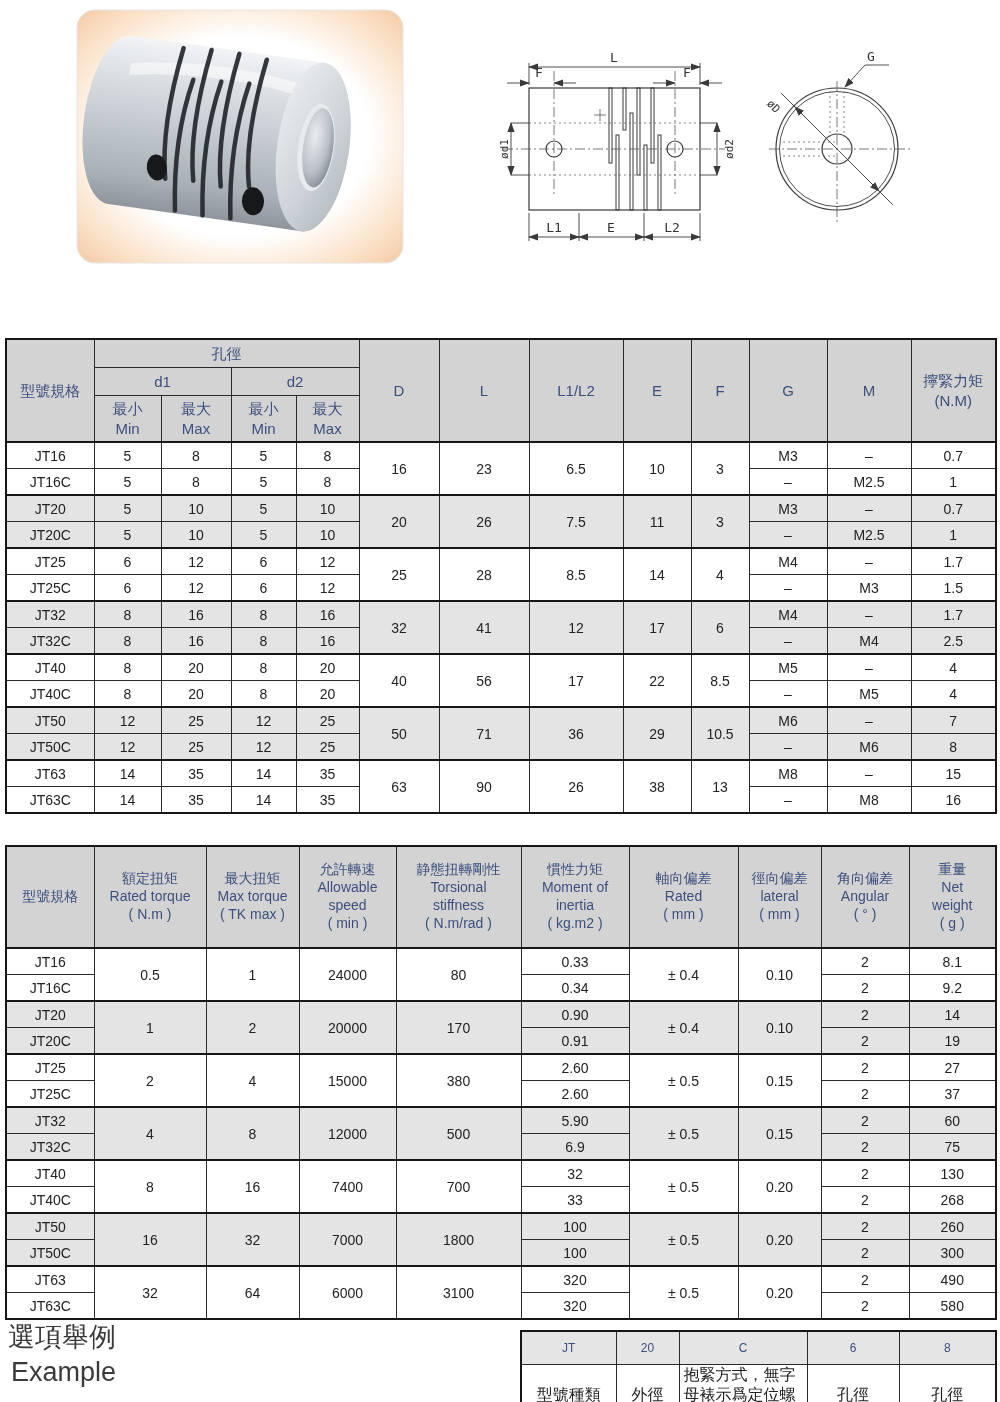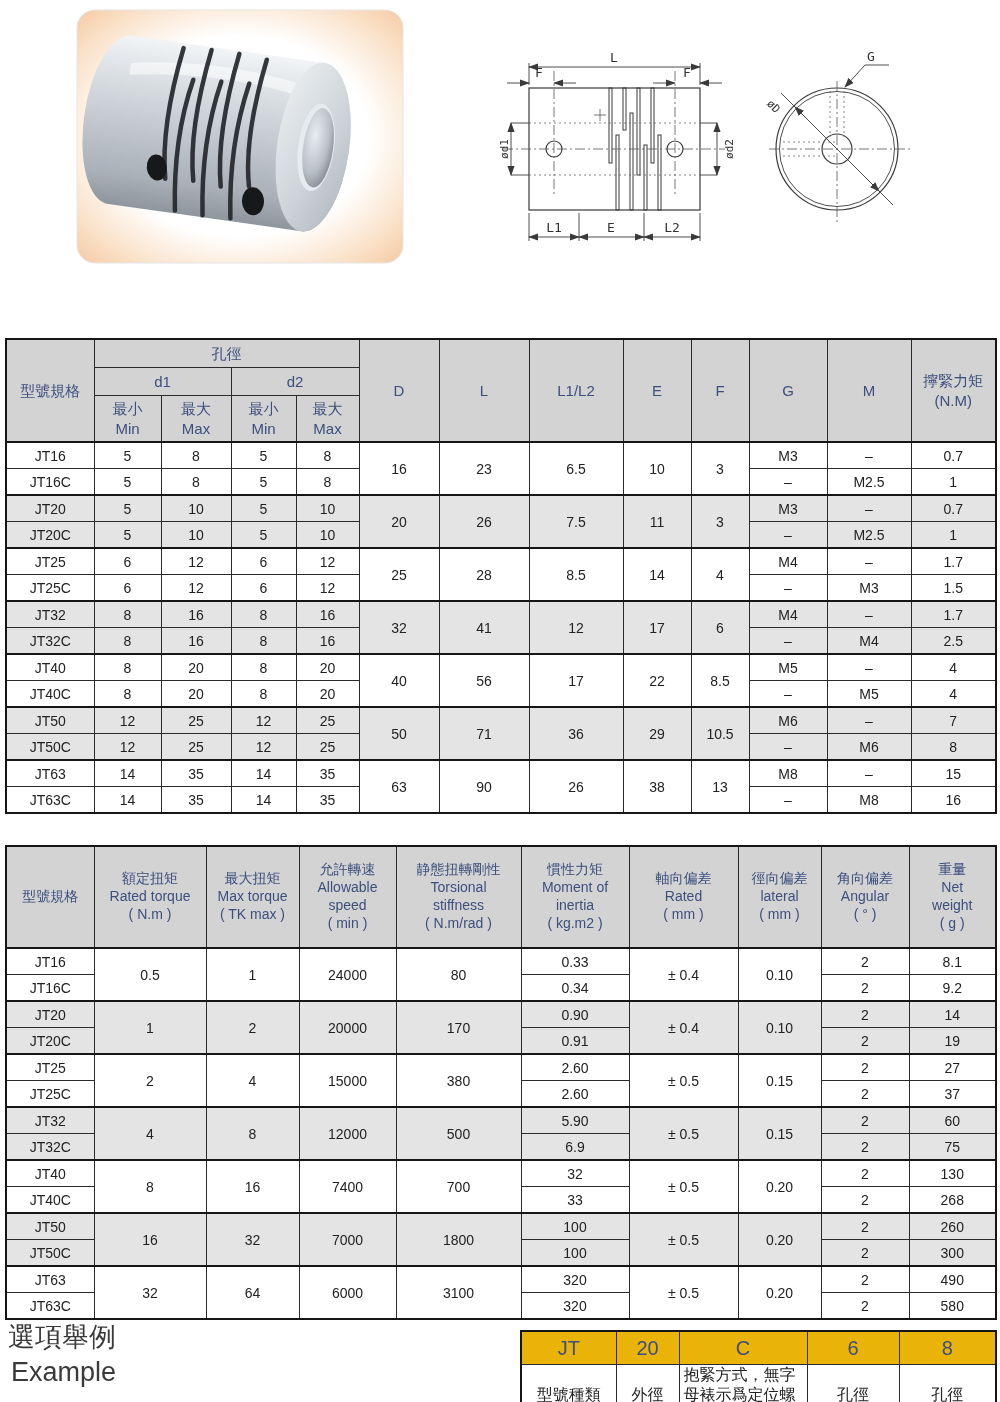--- a/index.html
+++ b/index.html
@@ -23,21 +23,21 @@
   #dim-table thead tr:nth-child(1) th{height:27px;}
   #dim-table thead tr:nth-child(2) th{height:27px;}
   #dim-table thead tr:nth-child(3) th{height:45px;}
   #perf-table thead th{height:100px;font-size:14px;}
   .spec tbody td{font-size:14px;color:#222;height:25px;background:#ffffff;}
   .spec tbody tr.shade td{background:#e4e4e4;}
   .spec tbody tr.gs td{border-top:2px solid #161616;}
   
   #example-table{position:absolute;left:520px;top:1330px;width:475px;border:2px solid #161616;}
   #example-table td{border:1px solid #2a2a2a;text-align:center;vertical-align:middle;overflow:hidden;}
-  #example-table tr:first-child td{background:#eab308;color:#3c4f7d;font-size:20px;height:30px;}
+  #example-table tr:first-child td{background:#e5e5e5;color:#3c4f7d;font-size:12px;height:30px;}
   #example-table tr:last-child td{background:#fff;color:#222;font-size:16px;height:36px;}
   #example-table td.small-desc{font-size:10.5px;line-height:1.25;text-align:left;padding:0 4px;}
   
   #example-title{position:absolute;left:8px;top:1320px;color:#3a3a3a;font-size:27px;line-height:1.3;text-align:right;}
   
   .draw{position:absolute;}
   .draw text{font-family:"DejaVu Sans Mono",monospace;fill:#333;}
 </style>
 </head>
 <body>

